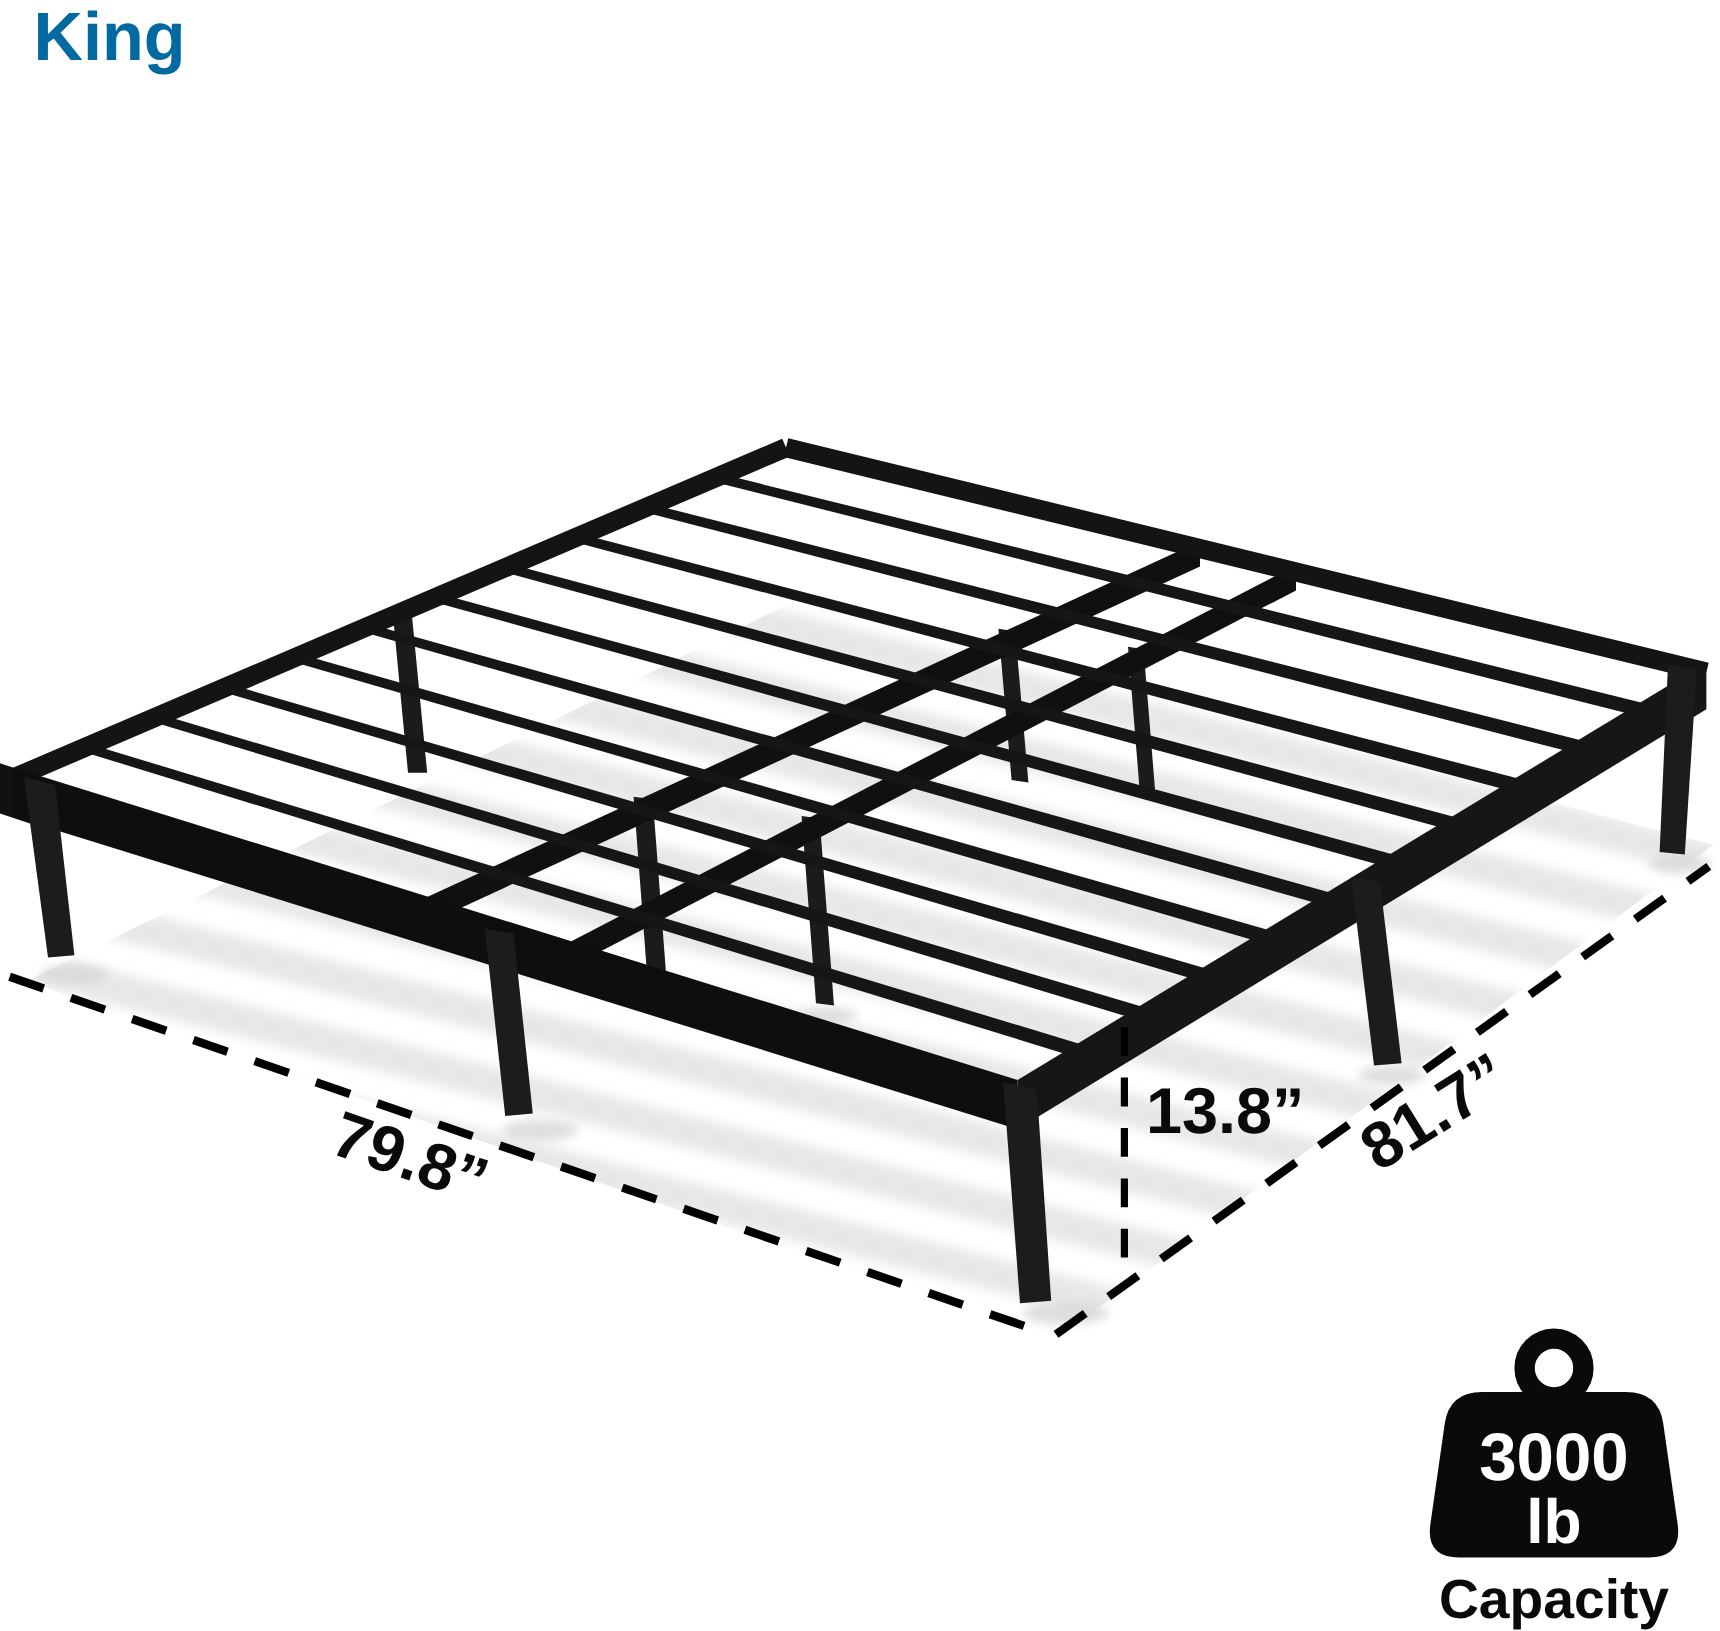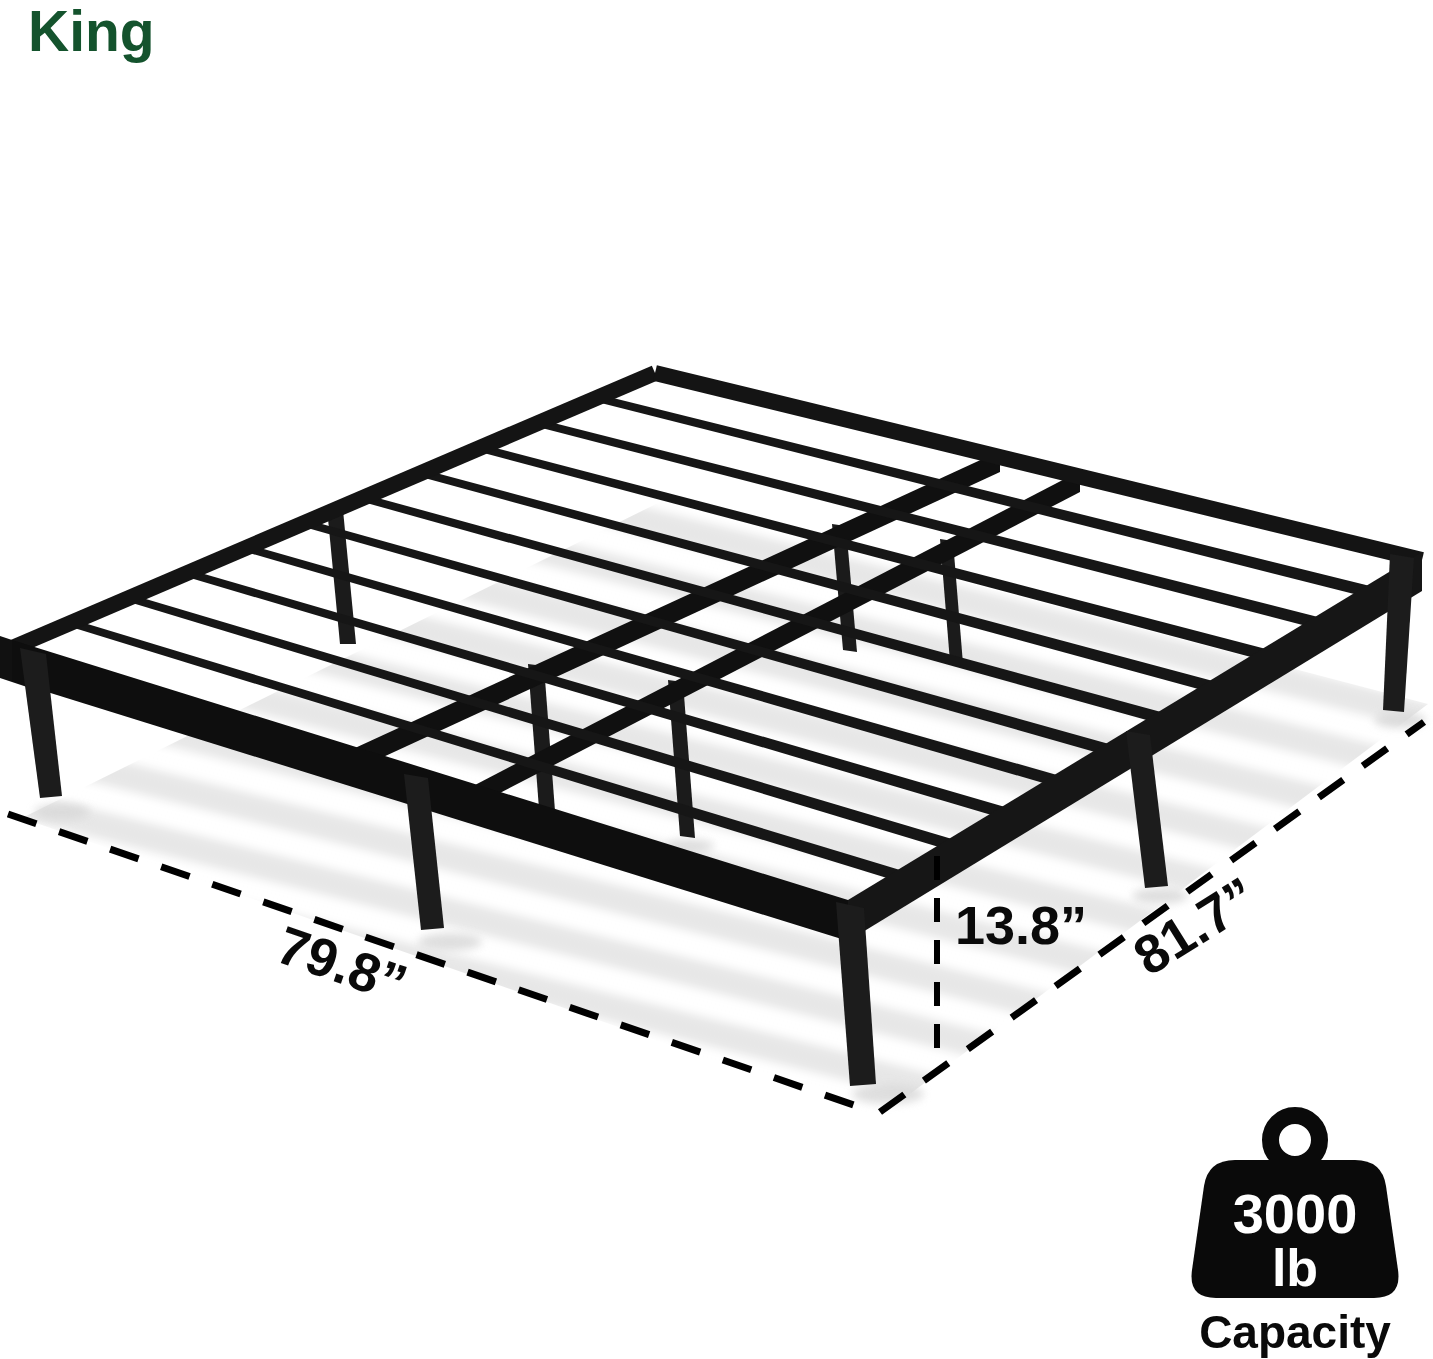--- a/index.html
+++ b/index.html
@@ -5,21 +5,21 @@
   html,body { margin:0; padding:0; background:#ffffff; }
   .canvas {
     position:relative;
     width:1433px; height:1359px;
     background:#ffffff;
     overflow:hidden;
     font-family:"Liberation Sans", sans-serif;
   }
   .size-title {
     position:absolute; left:28px; top:0px;
-    font-size:57px; font-weight:700; color:#14532d;
+    font-size:57px; font-weight:700; color:#0369a1;
     letter-spacing:0px; line-height:1.1;
   }
   svg.scene { position:absolute; left:0; top:0; width:1433px; height:1359px; }
   .dim-label {
     font-family:"Liberation Sans", sans-serif;
     font-size:54px; font-weight:700; fill:#0a0a0a;
   }
   .badge-white {
     font-family:"Liberation Sans", sans-serif;
     font-weight:700; fill:#ffffff;

